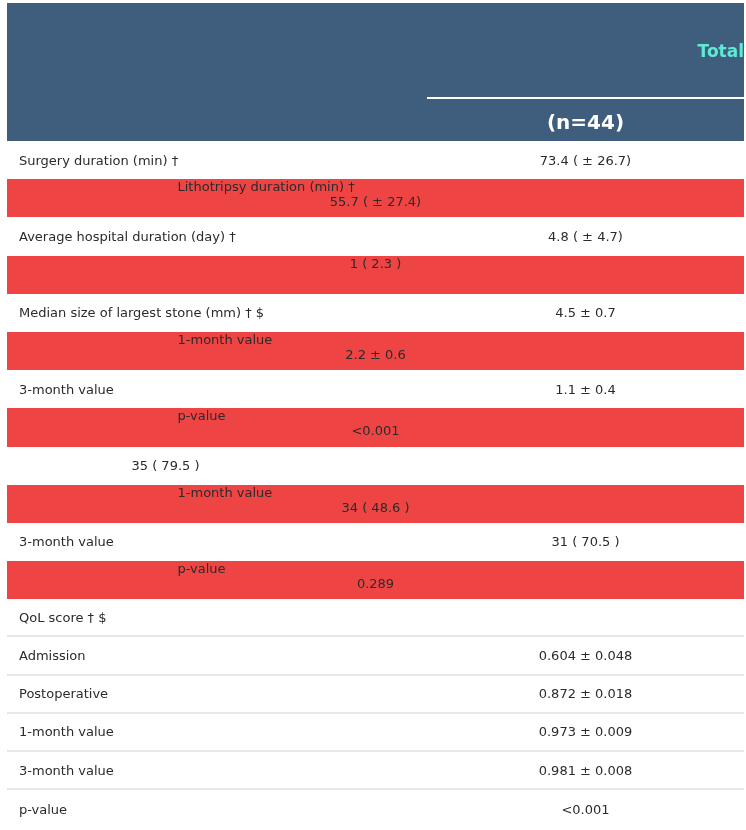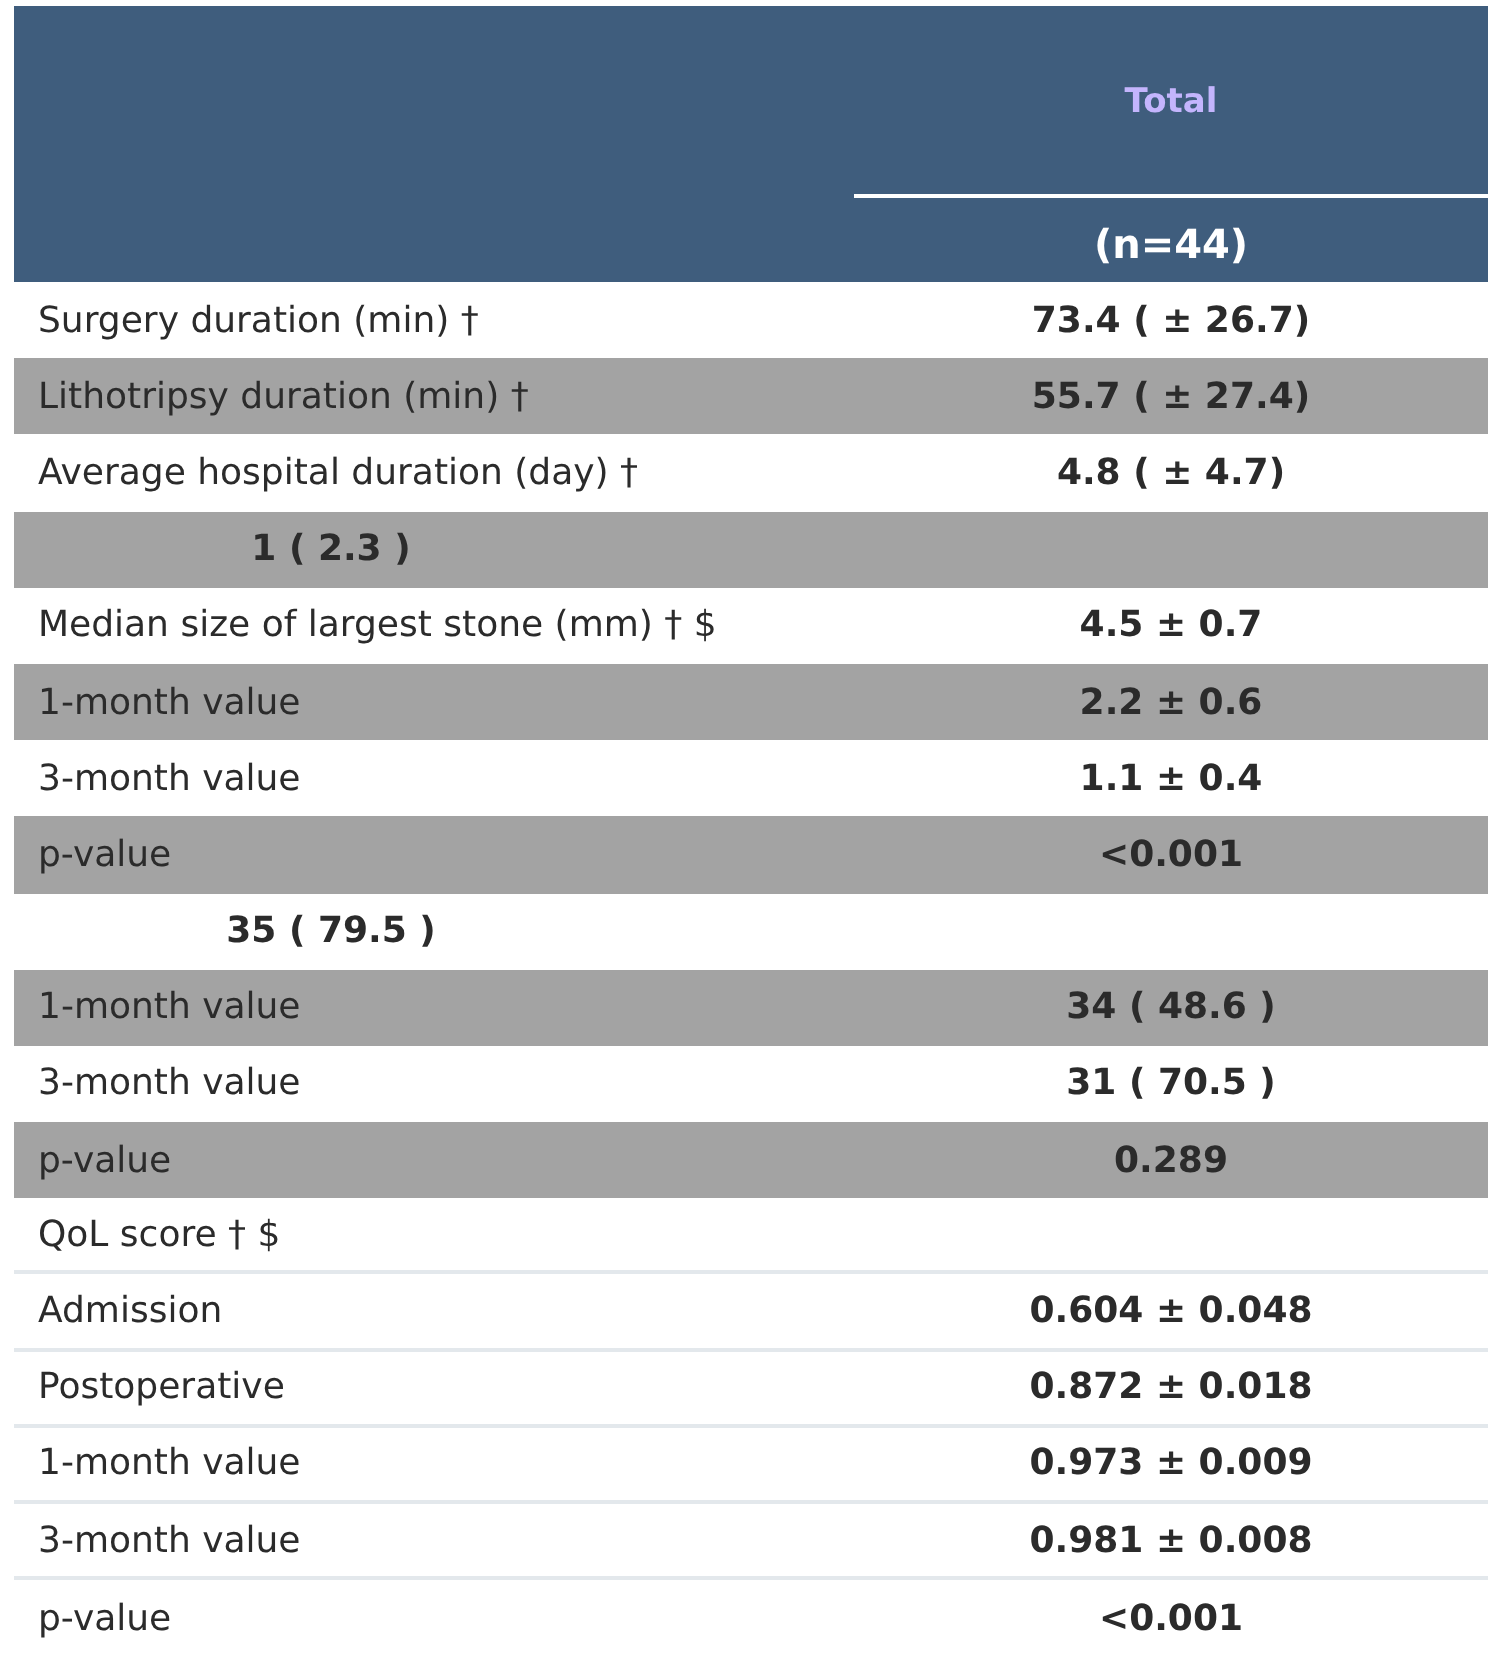--- a/index.html
+++ b/index.html
@@ -1,26 +1,26 @@
 <!DOCTYPE html>
 <html><head>
 <meta charset="utf-8">
 <style>
   html, body { margin:0; padding:0; background:#ffffff; }
   body { width:746px; height:830px; overflow:hidden; font-family:"DejaVu Sans", sans-serif; color:#2b2b2b; }
   .table { position:absolute; left:7px; top:3px; width:737px; }
   .header { position:relative; height:138px; background:#3f5d7d; }
-  .h-total { position:absolute; left:420px; width:317px; top:38px; text-align:center; color:#c4b5fd; font-weight:bold; font-size:17px; }
+  .h-total { position:absolute; left:420px; width:317px; top:38px; text-align:right; color:#5eead4; font-weight:bold; font-size:17px; }
   .h-line { position:absolute; left:420px; width:317px; top:94px; height:2px; background:#ffffff; }
   .h-n { position:absolute; left:420px; width:317px; top:107px; text-align:center; color:#fff; font-weight:bold; font-size:20px; }
-  .row { display:flex; height:38.2px; align-items:center; font-size:18px; }
-  .row.shade { background:#a3a3a3; }
+  .row { display:flex; height:38.2px; align-items:center; font-size:13px; }
+  .row.shade { background:#ef4444;flex-direction:column; }
   .row.ruled { border-bottom:2px solid #e3e8ec; box-sizing:border-box; }
   .c-label { width:420px; padding-left:12px; box-sizing:border-box; }
-  .c-val { width:317px; text-align:center;font-weight:bold; }
+  .c-val { width:317px; text-align:center; }
 </style>
 </head>
 <body>
 
 <div class="table">
   <div class="header">
     <div class="h-total">Total</div>
     <div class="h-line"></div>
     <div class="h-n">(n=44)</div>
   </div>

